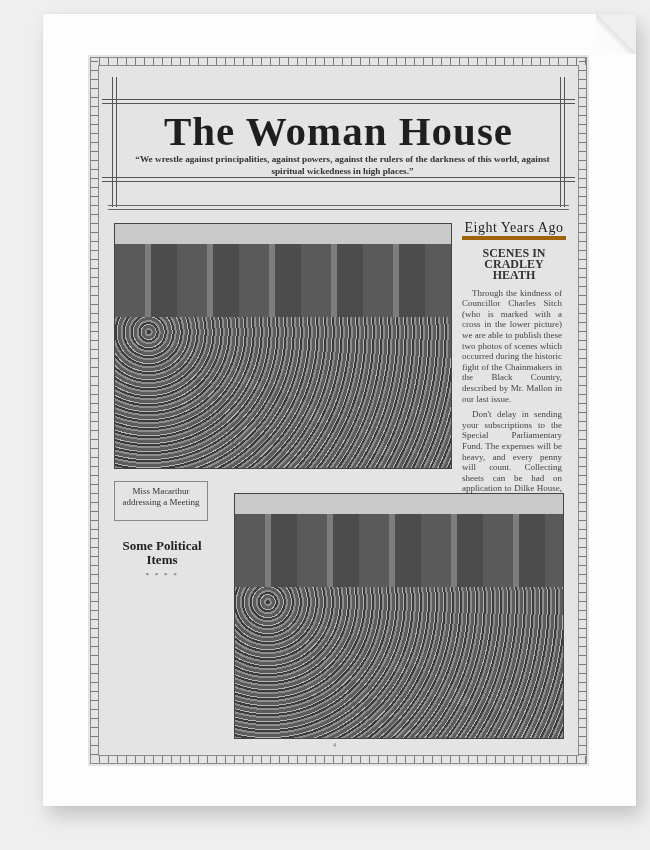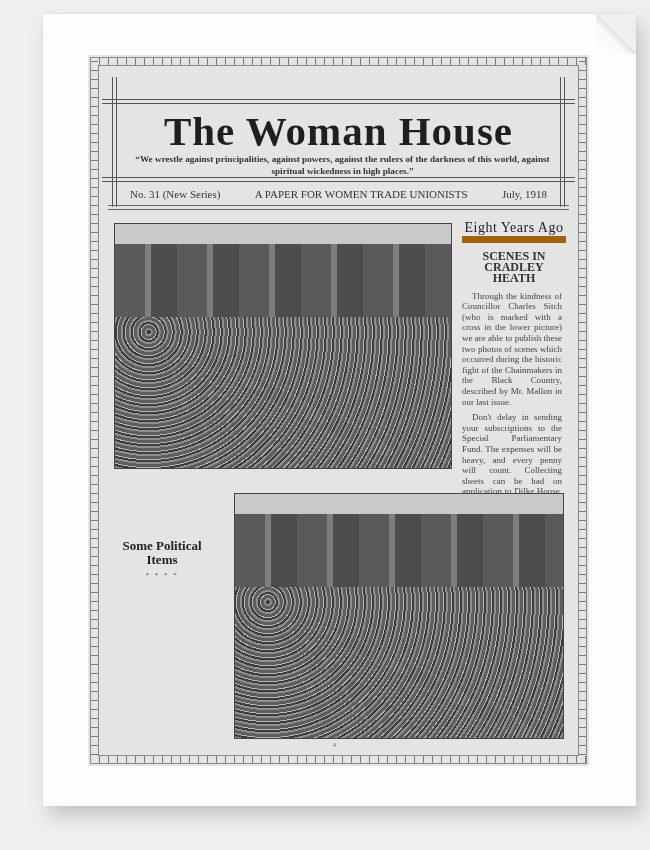--- a/index.html
+++ b/index.html
@@ -77,21 +77,21 @@
     background:
       repeating-radial-gradient(circle at 10% 10%, #3c3c3c 0 2px, #8e8e8e 2px 4px, #5c5c5c 4px 7px, #b5b5b5 7px 8px);
   }
   .caption-box {
     position:absolute; left:26px; top:426px; width:94px; height:40px;
     border:1px solid #888; text-align:center; font-size:9px; line-height:11px;
     padding-top:4px; box-sizing:border-box; color:#333;
   }
   .col { position:absolute; font-size:9px; line-height:10.6px; color:#444; text-align:justify; }
   .col p { margin:0 4px 5px 0; text-indent:10px; }
-  .h-eight { font-size:14px; text-align:center; border-bottom:7px solid #a16207; padding-bottom:2px; margin-bottom:8px; color:#222; letter-spacing:0.5px; }
+  .h-eight { font-size:14px; text-align:center; border-bottom:4px solid #a16207; padding-bottom:2px; margin-bottom:8px; color:#222; letter-spacing:0.5px; }
   .h-scenes { font-size:12px; text-align:center; font-weight:bold; line-height:11px; margin-bottom:7px; color:#333; }
   .h-political { font-size:13px; text-align:center; line-height:14px; margin-bottom:4px; color:#222; font-weight:bold; }
   .stars { text-align:center; font-size:7px; letter-spacing:2px; line-height:8px; margin:1px 0 3px; }
   .pageno { position:absolute; left:245px; top:687px; font-size:6px; color:#666; }
 </style>
 </head>
 <body>
 
 <div class="poster">
   <div class="curl"></div>
@@ -101,41 +101,37 @@
   <div class="border"></div>
   <div class="border-inner"></div>
 
   <div class="mast">
     <div class="hl" style="top:22px;"></div>
     <div class="hl" style="top:100px;"></div>
     <div class="vl" style="left:4px;"></div>
     <div class="vl" style="right:4px;"></div>
     <div class="title">The Woman House</div>
     <div class="motto">“We wrestle against principalities, against powers, against the rulers of the darkness of this world, against spiritual wickedness in high places.”</div>
-    <div class="infobar">
-      <span>No. 31 (New Series)</span>
-      <span>A PAPER FOR WOMEN TRADE UNIONISTS</span>
-      <span>July, 1918</span>
-    </div>
   </div>
   <div class="sep" style="top:150px;"></div>
 
   <div class="photo" style="left:26px; top:168px; width:336px; height:244px;">
     <div class="sky"></div>
       <div class="bldg"></div>
       <div class="crowd"></div>
   </div>
 
   <div class="col" style="left:374px; top:168px; width:104px;">
     <div class="h-eight">Eight Years Ago</div>
     <div class="h-scenes">SCENES IN CRADLEY HEATH</div>
     <p>Through the kindness of Councillor Charles Sitch (who is marked with a cross in the lower picture) we are able to publish these two photos of scenes which occurred during the historic fight of the Chainmakers in the Black Country, described by Mr. Mallon in our last issue.</p>
     <p>Don't delay in sending your subscriptions to the Special Parliamentary Fund. The expenses will be heavy, and every penny will count. Collecting sheets can be had on application to Dilke House, Malet Street, W.C.1.</p>
   </div>
 
+  <div class="caption-box">Miss Macarthur addressing a Meeting</div>
 
   <div class="col" style="left:26px; top:484px; width:96px;">
     <div class="h-political">Some Political Items</div>
     <div class="stars">* * * *</div>
   </div>
 
   <div class="photo" style="left:146px; top:438px; width:328px; height:244px;">
     <div class="sky"></div>
       <div class="bldg"></div>
       <div class="crowd"></div>

